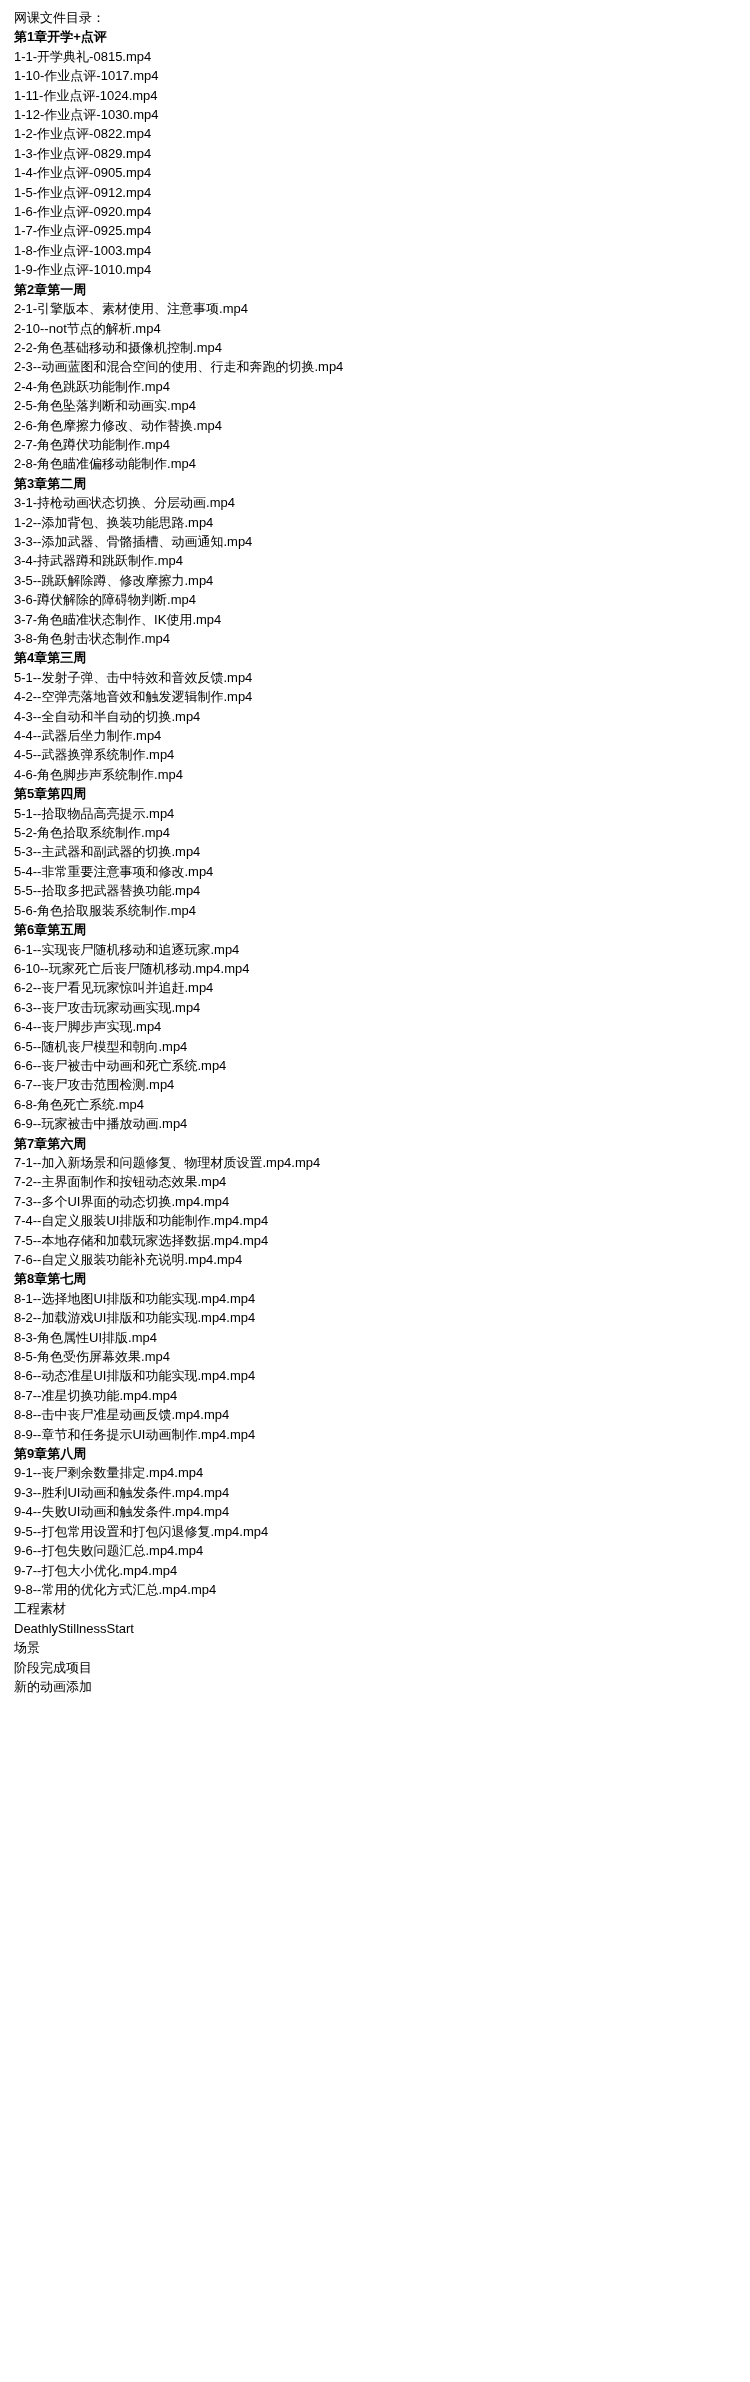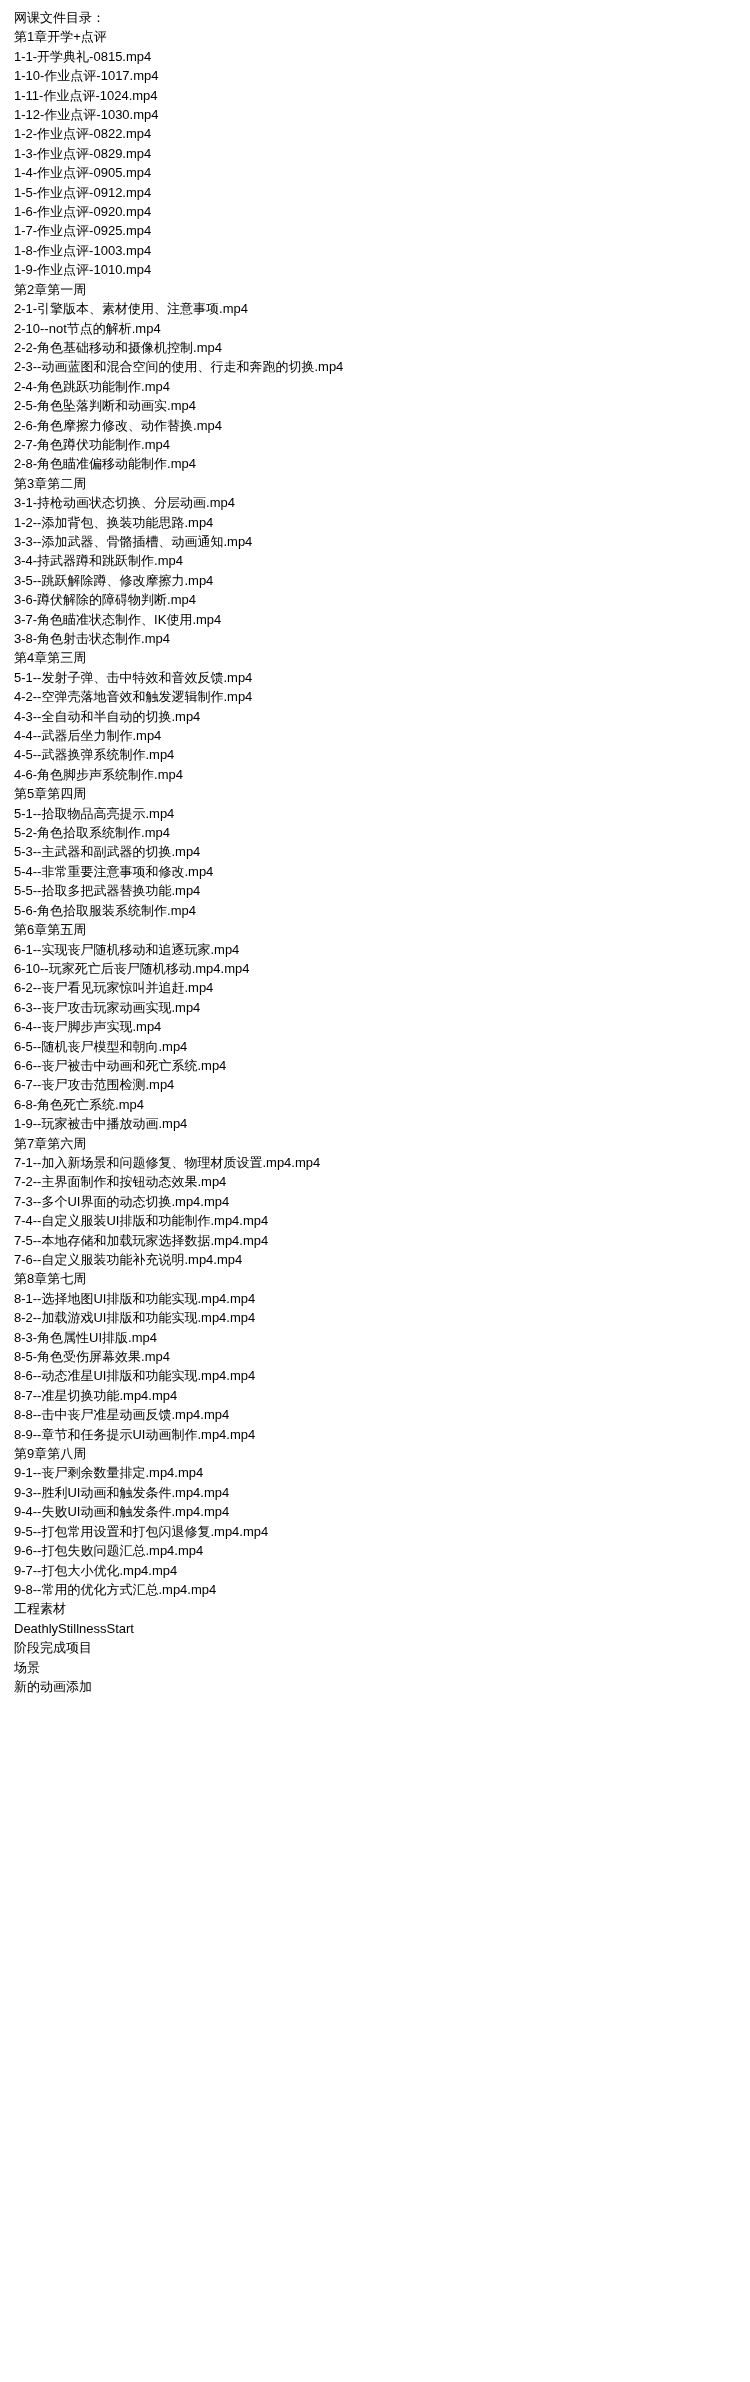--- a/index.html
+++ b/index.html
@@ -17,21 +17,21 @@
     box-sizing: border-box;
     padding: 8px 0 10px 14px;
   }
   .line {
     font-size: 13px;
     line-height: 19.4px;
     white-space: pre;
     letter-spacing: 0px;
   }
   .line.heading {
-    font-weight: normal;
+    font-weight: bold;
   }
 </style>
 </head>
 <body>
 
 <div class="page">
   <div id="lines-container">
       <div class="line">网课文件目录：</div>
       <div class="line heading">第1章开学+点评</div>
       <div class="line">1-1-开学典礼-0815.mp4</div>
@@ -82,21 +82,21 @@
       <div class="line heading">第6章第五周</div>
       <div class="line">6-1--实现丧尸随机移动和追逐玩家.mp4</div>
       <div class="line">6-10--玩家死亡后丧尸随机移动.mp4.mp4</div>
       <div class="line">6-2--丧尸看见玩家惊叫并追赶.mp4</div>
       <div class="line">6-3--丧尸攻击玩家动画实现.mp4</div>
       <div class="line">6-4--丧尸脚步声实现.mp4</div>
       <div class="line">6-5--随机丧尸模型和朝向.mp4</div>
       <div class="line">6-6--丧尸被击中动画和死亡系统.mp4</div>
       <div class="line">6-7--丧尸攻击范围检测.mp4</div>
       <div class="line">6-8-角色死亡系统.mp4</div>
-      <div class="line">1-9--玩家被击中播放动画.mp4</div>
+      <div class="line">6-9--玩家被击中播放动画.mp4</div>
       <div class="line heading">第7章第六周</div>
       <div class="line">7-1--加入新场景和问题修复、物理材质设置.mp4.mp4</div>
       <div class="line">7-2--主界面制作和按钮动态效果.mp4</div>
       <div class="line">7-3--多个UI界面的动态切换.mp4.mp4</div>
       <div class="line">7-4--自定义服装UI排版和功能制作.mp4.mp4</div>
       <div class="line">7-5--本地存储和加载玩家选择数据.mp4.mp4</div>
       <div class="line">7-6--自定义服装功能补充说明.mp4.mp4</div>
       <div class="line heading">第8章第七周</div>
       <div class="line">8-1--选择地图UI排版和功能实现.mp4.mp4</div>
       <div class="line">8-2--加载游戏UI排版和功能实现.mp4.mp4</div>
@@ -109,17 +109,17 @@
       <div class="line heading">第9章第八周</div>
       <div class="line">9-1--丧尸剩余数量排定.mp4.mp4</div>
       <div class="line">9-3--胜利UI动画和触发条件.mp4.mp4</div>
       <div class="line">9-4--失败UI动画和触发条件.mp4.mp4</div>
       <div class="line">9-5--打包常用设置和打包闪退修复.mp4.mp4</div>
       <div class="line">9-6--打包失败问题汇总.mp4.mp4</div>
       <div class="line">9-7--打包大小优化.mp4.mp4</div>
       <div class="line">9-8--常用的优化方式汇总.mp4.mp4</div>
       <div class="line">工程素材</div>
       <div class="line">DeathlyStillnessStart</div>
+      <div class="line">场景</div>
       <div class="line">阶段完成项目</div>
-      <div class="line">场景</div>
       <div class="line">新的动画添加</div>
     </div>
 </div>
 
 </body></html>

